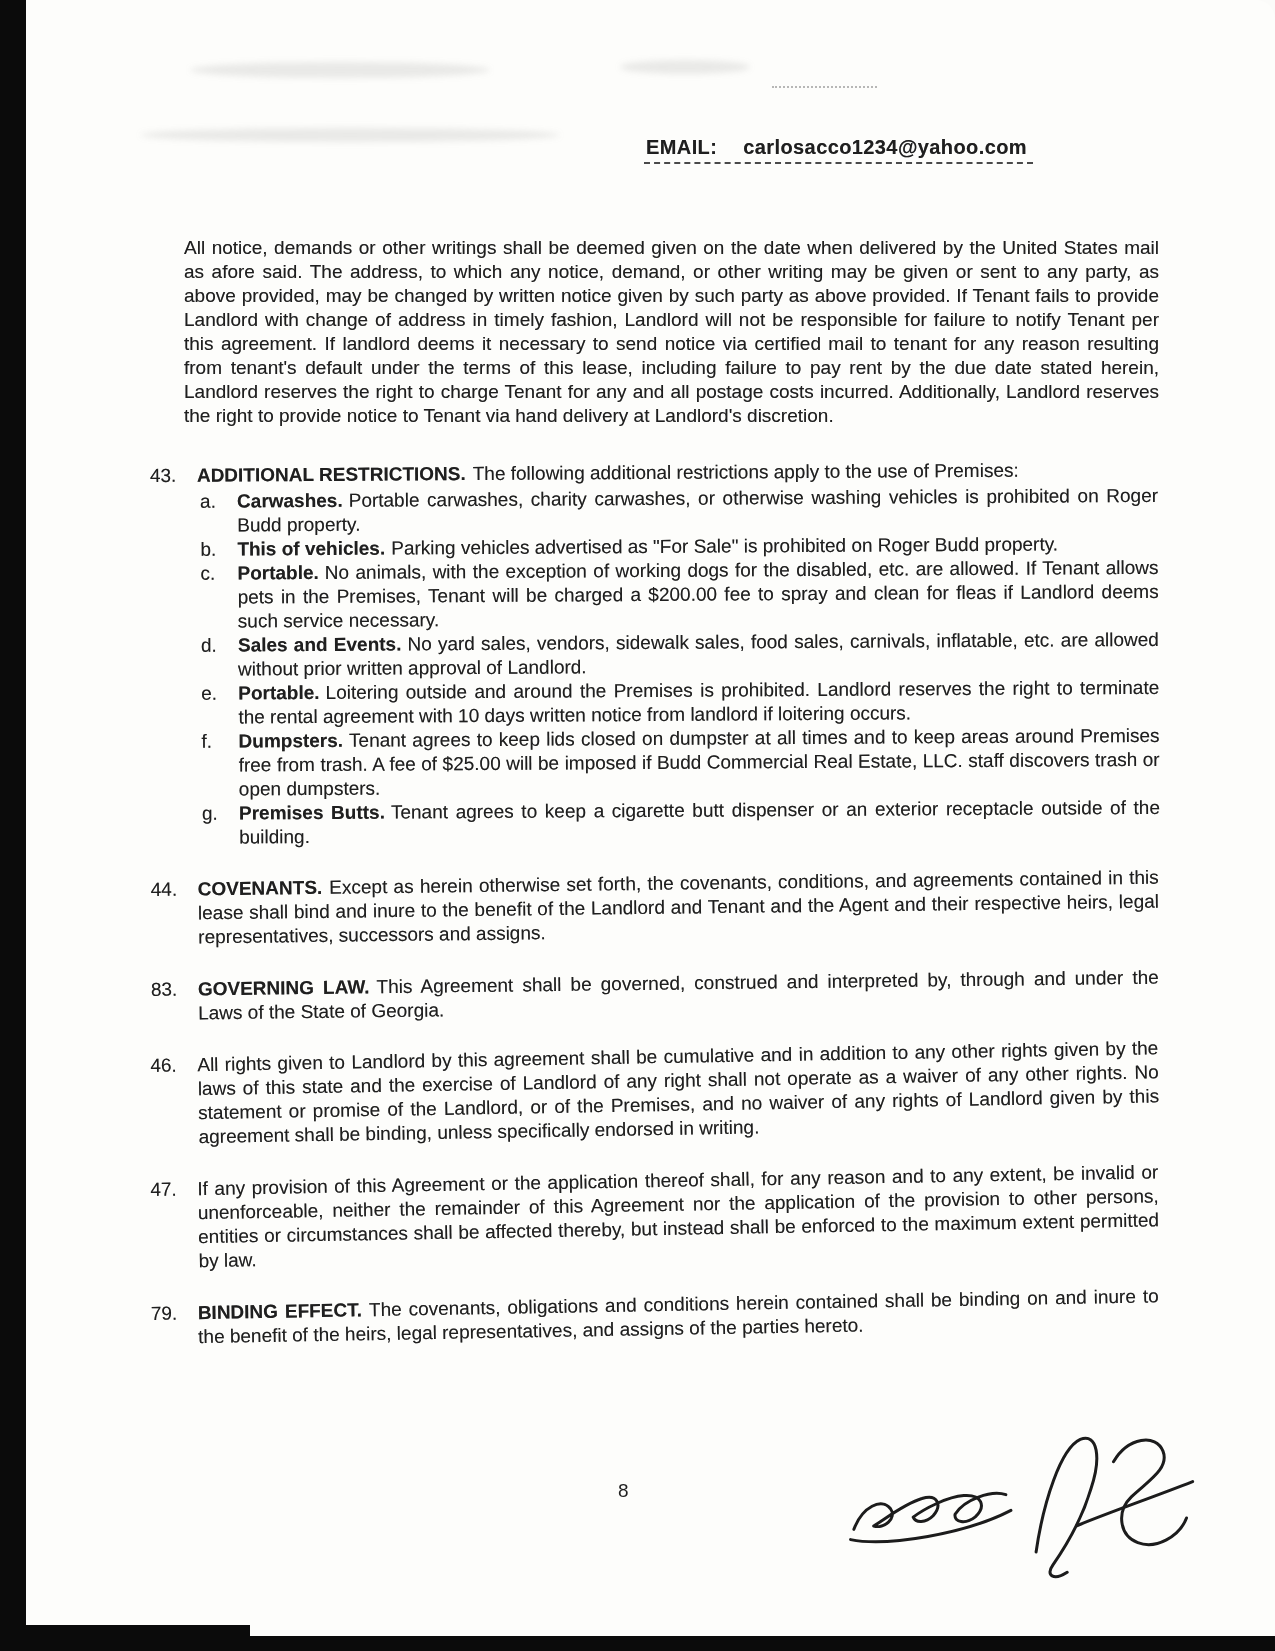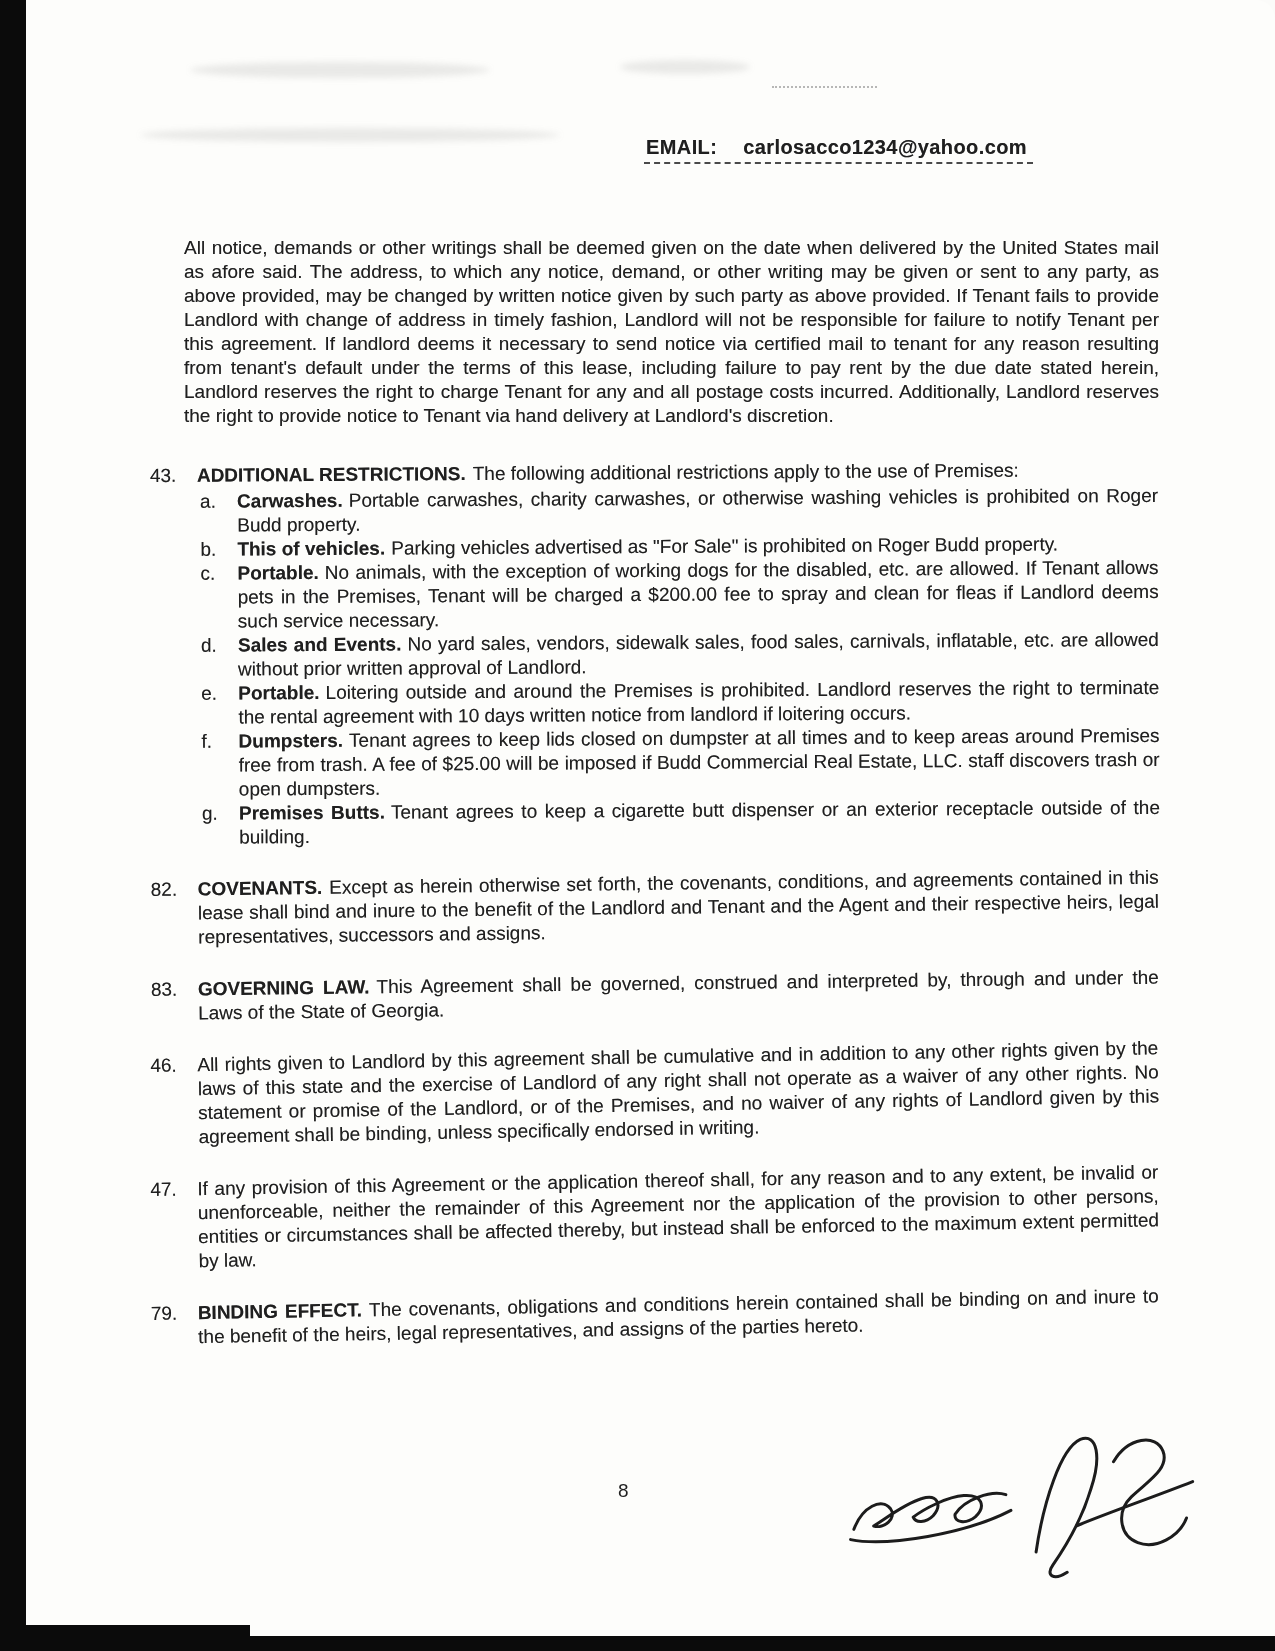--- a/index.html
+++ b/index.html
@@ -114,21 +114,21 @@
           </div>
           <div class="sub">
             <div class="sub-letter">g.</div>
             <div class="sub-body"><span class="sub-title">Premises Butts.</span><span>Tenant agrees to keep a cigarette butt dispenser or an exterior receptacle outside of the building.</span></div>
           </div>
         </div>
       </div>
     </div>
 
     <div class="section tilt-b">
-      <div class="sec-num">82.</div>
+      <div class="sec-num">44.</div>
       <div class="sec-body"><span class="sec-title">COVENANTS.</span><span>Except as herein otherwise set forth, the covenants, conditions, and agreements contained in this lease shall bind and inure to the benefit of the Landlord and Tenant and the Agent and their respective heirs, legal representatives, successors and assigns.</span></div>
     </div>
 
     <div class="section tilt-b">
       <div class="sec-num">83.</div>
       <div class="sec-body"><span class="sec-title">GOVERNING LAW.</span><span>This Agreement shall be governed, construed and interpreted by, through and under the Laws of the State of Georgia.</span></div>
     </div>
 
     <div class="section tilt-c">
       <div class="sec-num">46.</div>

